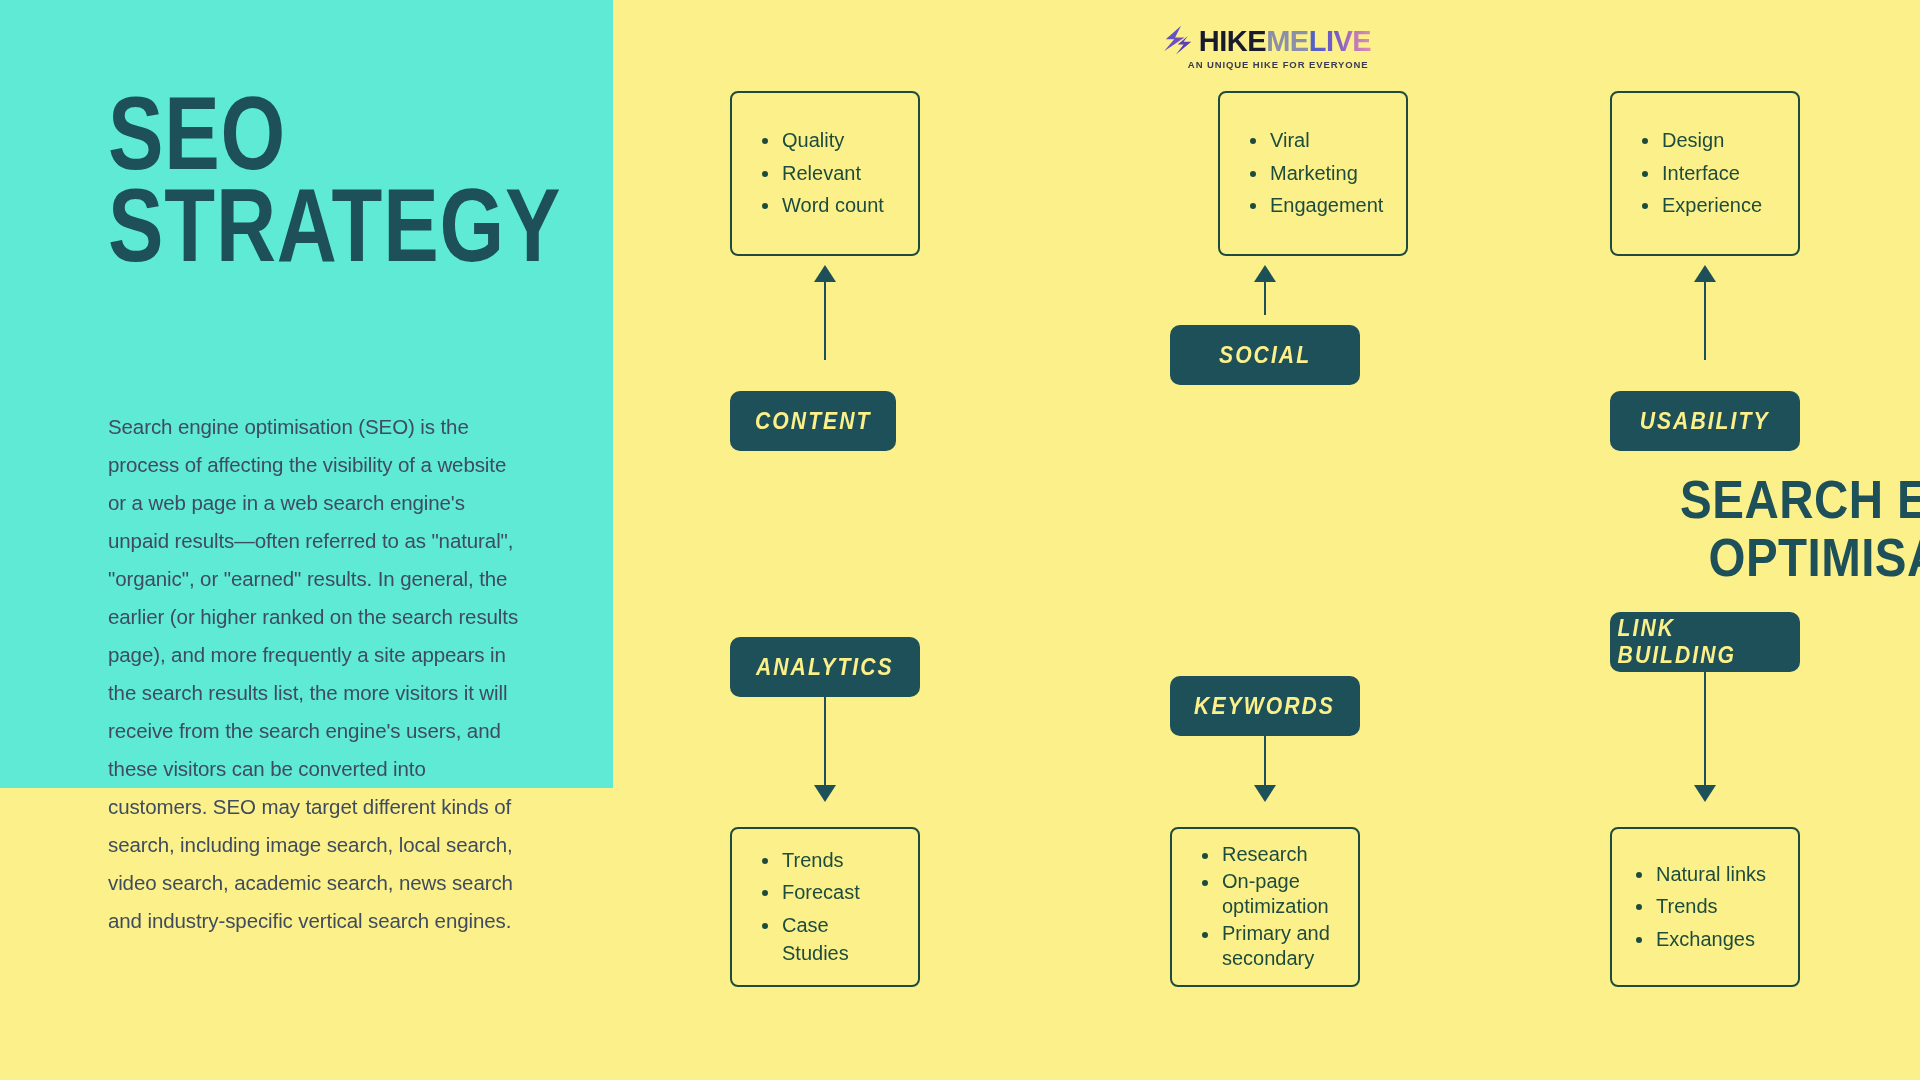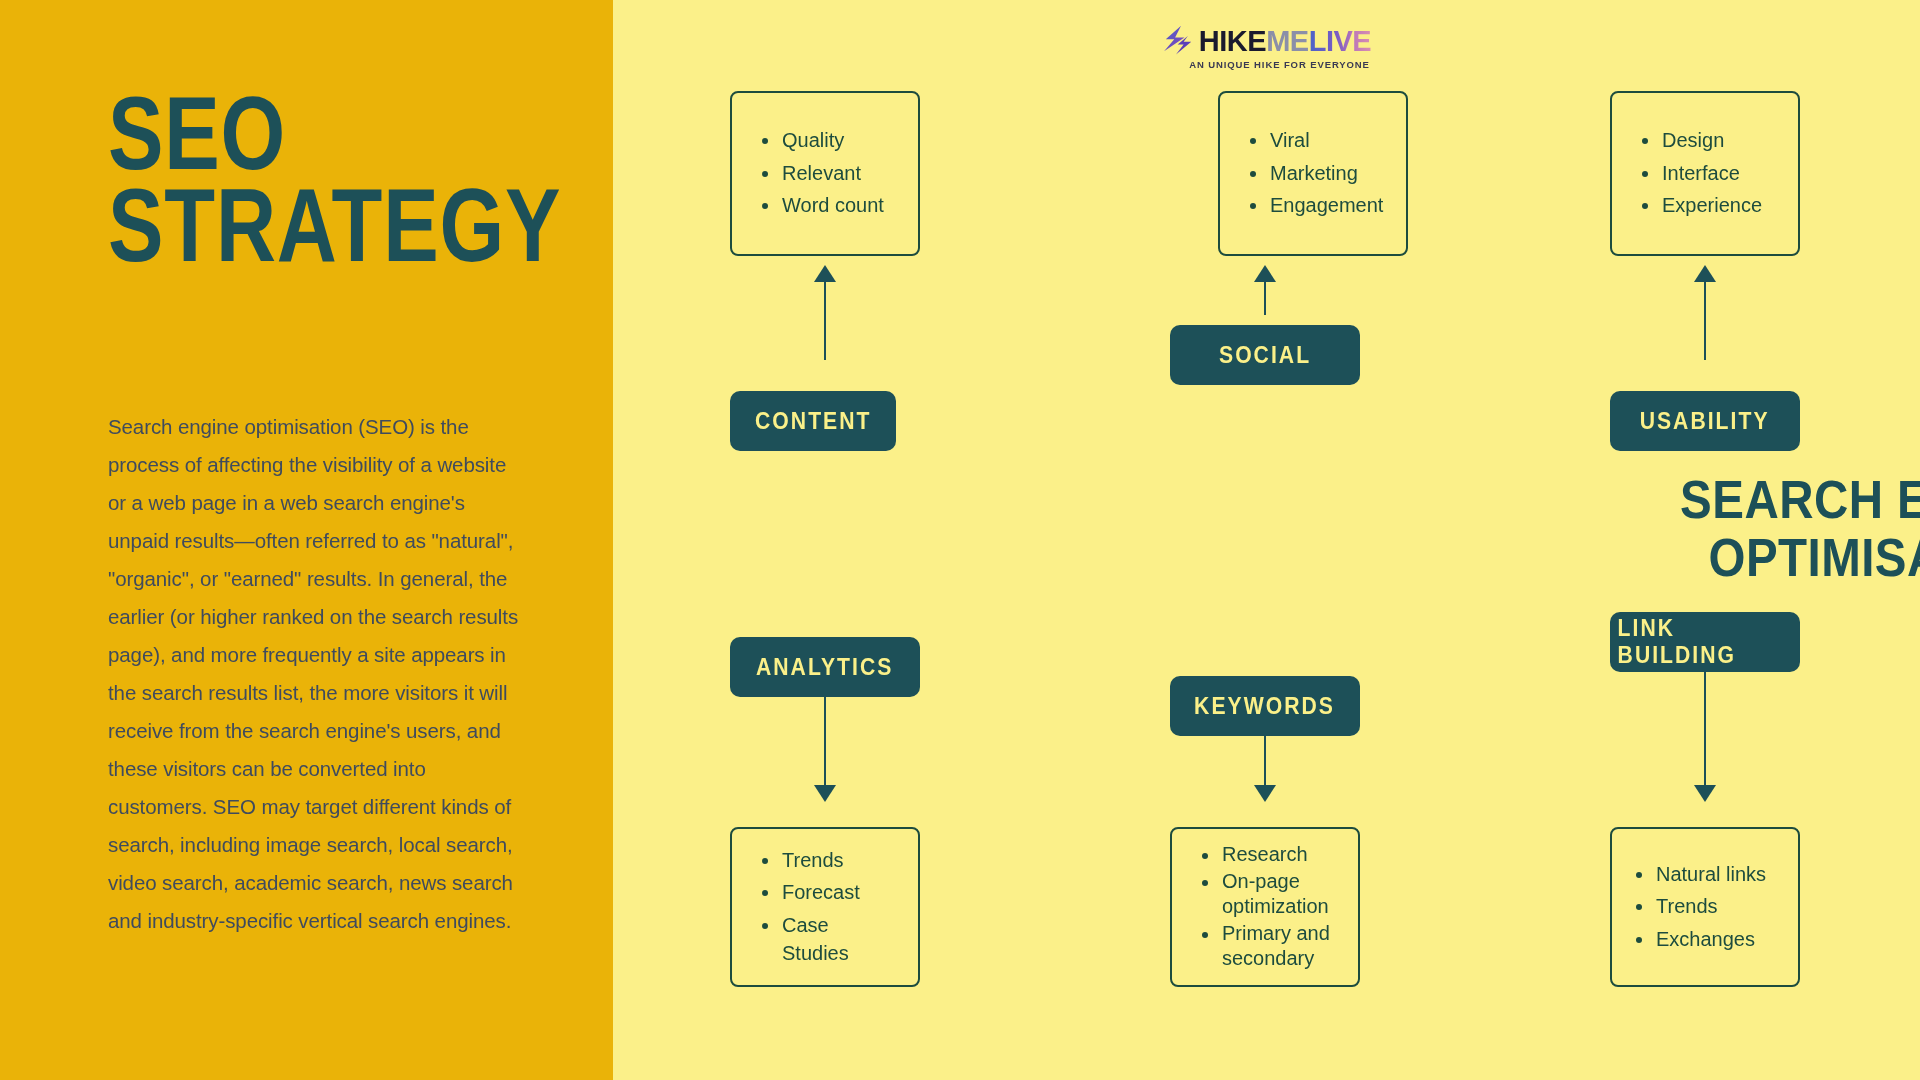--- a/index.html
+++ b/index.html
@@ -6,22 +6,22 @@
   html, body { width: 1920px; height: 1080px; overflow: hidden; }
   body {
     font-family: "Liberation Sans", sans-serif;
     background: #fbf089;
     display: flex;
   }
 
   
   #left-panel {
     width: 613px;
-    height: 1080px;
-    background: #eab308;
+    height: 788px;
+    background: #5eead4;
     flex: 0 0 613px;
     position: relative;
   }
   #title-block {
     position: absolute;
     left: 108px;
     top: 88px;
     width: 430px;
   }
   .title-line {
@@ -56,21 +56,21 @@
   }
 
   
   #logo {
     position: absolute;
     left: 50%;
     transform: translateX(-50%);
     top: 24px;
     display: flex;
     flex-direction: column;
-    align-items: center;
+    align-items: flex-start;
   }
   #logo-row { display: flex; align-items: center; }
   #logo-mark { width: 34px; height: 34px; margin-right: 3px; }
   #logo-word {
     font-family: "Liberation Sans", sans-serif;
     font-weight: 700;
     font-size: 29px;
     letter-spacing: -0.5px;
     line-height: 1;
     display: flex;
@@ -149,20 +149,21 @@
     height: 60px;
     display: flex;
     align-items: center;
     justify-content: center;
     font-family: "Liberation Sans Narrow", "Liberation Sans", sans-serif;
     font-weight: 700;
     font-size: 23px;
     letter-spacing: 2.2px;
     color: #fbf089;
     text-transform: uppercase;
+    font-style: italic;
   }
   .pill span { transform: scaleX(0.92); }
 
   .arrow {
     position: absolute;
     width: 22px;
     display: flex;
     flex-direction: column;
     align-items: center;
   }

